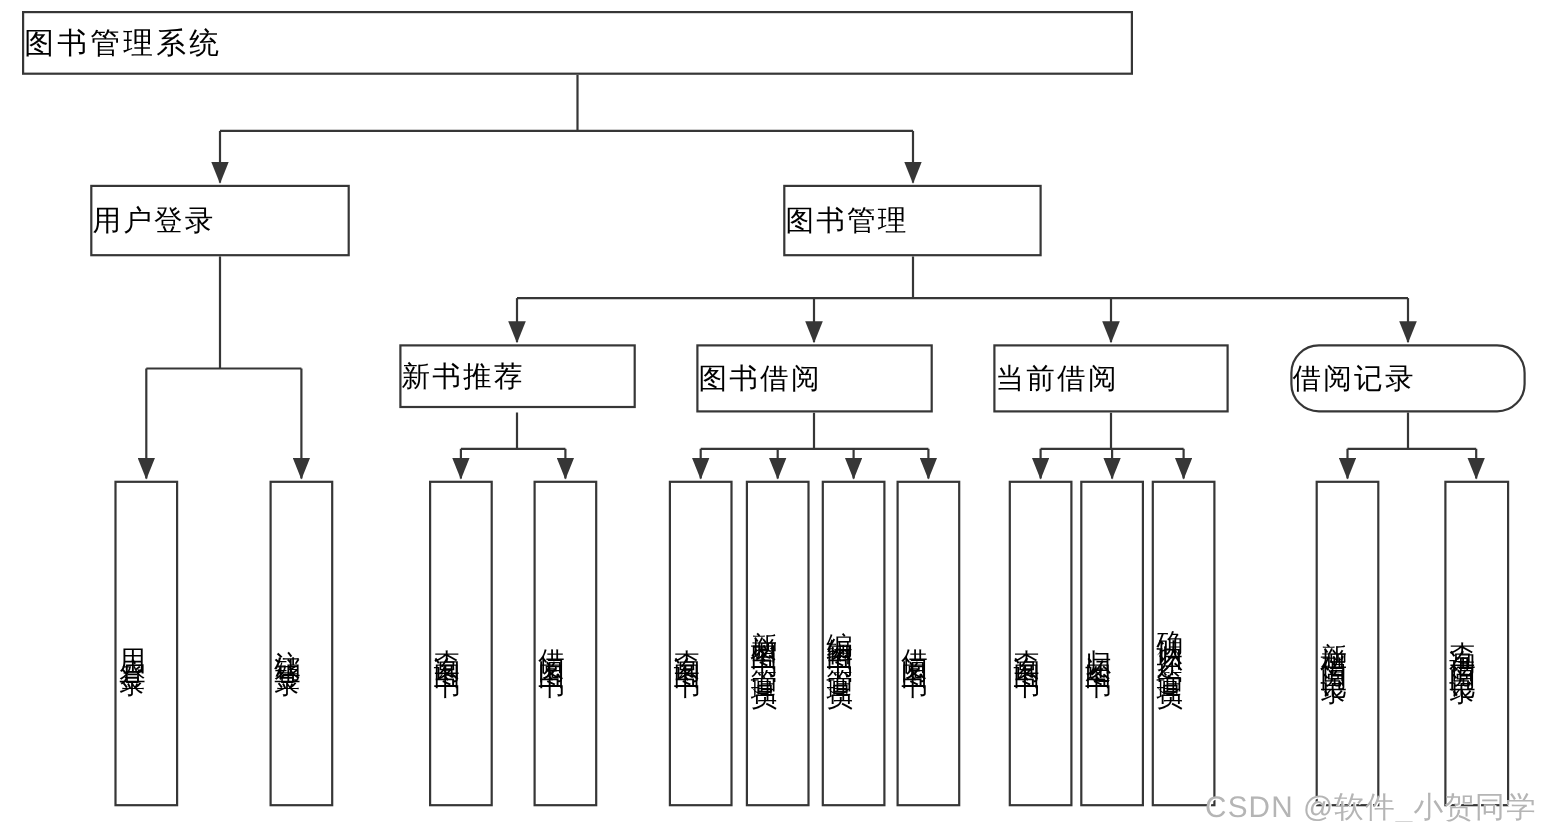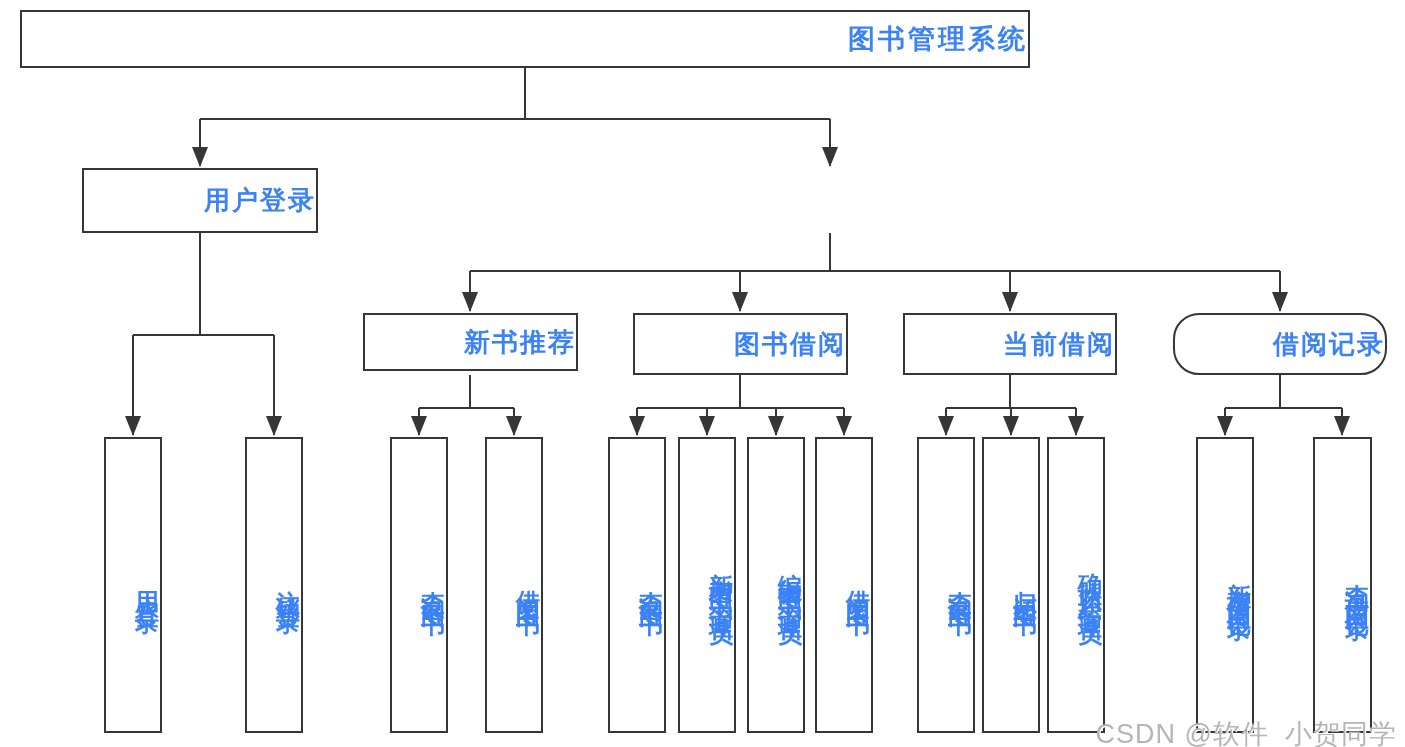--- a/index.html
+++ b/index.html
@@ -22,23 +22,22 @@
     top: 0;
     pointer-events: none;
   }
   .box {
     position: absolute;
     box-sizing: border-box;
     background: #ffffff;
     border: 2px solid #363636;
     display: flex;
     align-items: center;
-    justify-content: flex-end;
-    color: #3b82f6;
-    font-weight: bold;
+    justify-content: flex-start;
+    color: #000000;
   }
   .hlabel {
     font-size: 26px;
     letter-spacing: 2px;
     white-space: nowrap;
   }
   .root-label {
     font-size: 27px;
     letter-spacing: 3px;
   }
@@ -107,28 +106,31 @@
     </g>
   </svg>
 
   <div class="box" style="left:20px; top:10px; width:1010px; height:58px;">
     <span class="hlabel root-label">图书管理系统</span>
   </div>
 
   <div class="box" style="left:82px; top:168px; width:236px; height:65px;">
     <span class="hlabel">用户登录</span>
   </div>
+  <div class="box" style="left:712px; top:168px; width:235px; height:65px;">
+    <span class="hlabel">图书管理</span>
+  </div>
 
   <div class="box" style="left:363px; top:313px; width:215px; height:58px;">
     <span class="hlabel">新书推荐</span>
   </div>
   <div class="box" style="left:633px; top:313px; width:215px; height:62px;">
     <span class="hlabel">图书借阅</span>
   </div>
-  <div class="box" style="left:903px; top:313px; width:214px; height:62px;padding-left:15px;">
+  <div class="box" style="left:903px; top:313px; width:214px; height:62px;">
     <span class="hlabel">当前借阅</span>
   </div>
   <div class="box" style="left:1173px; top:313px; width:214px; height:62px;border-radius:26px;">
     <span class="hlabel">借阅记录</span>
   </div>
 
   <div class="box" style="left:104px; top:437px; width:58px; height:296px;">
     <span class="vlabel">用户登录</span>
   </div>
   <div class="box" style="left:245px; top:437px; width:58px; height:296px;">

